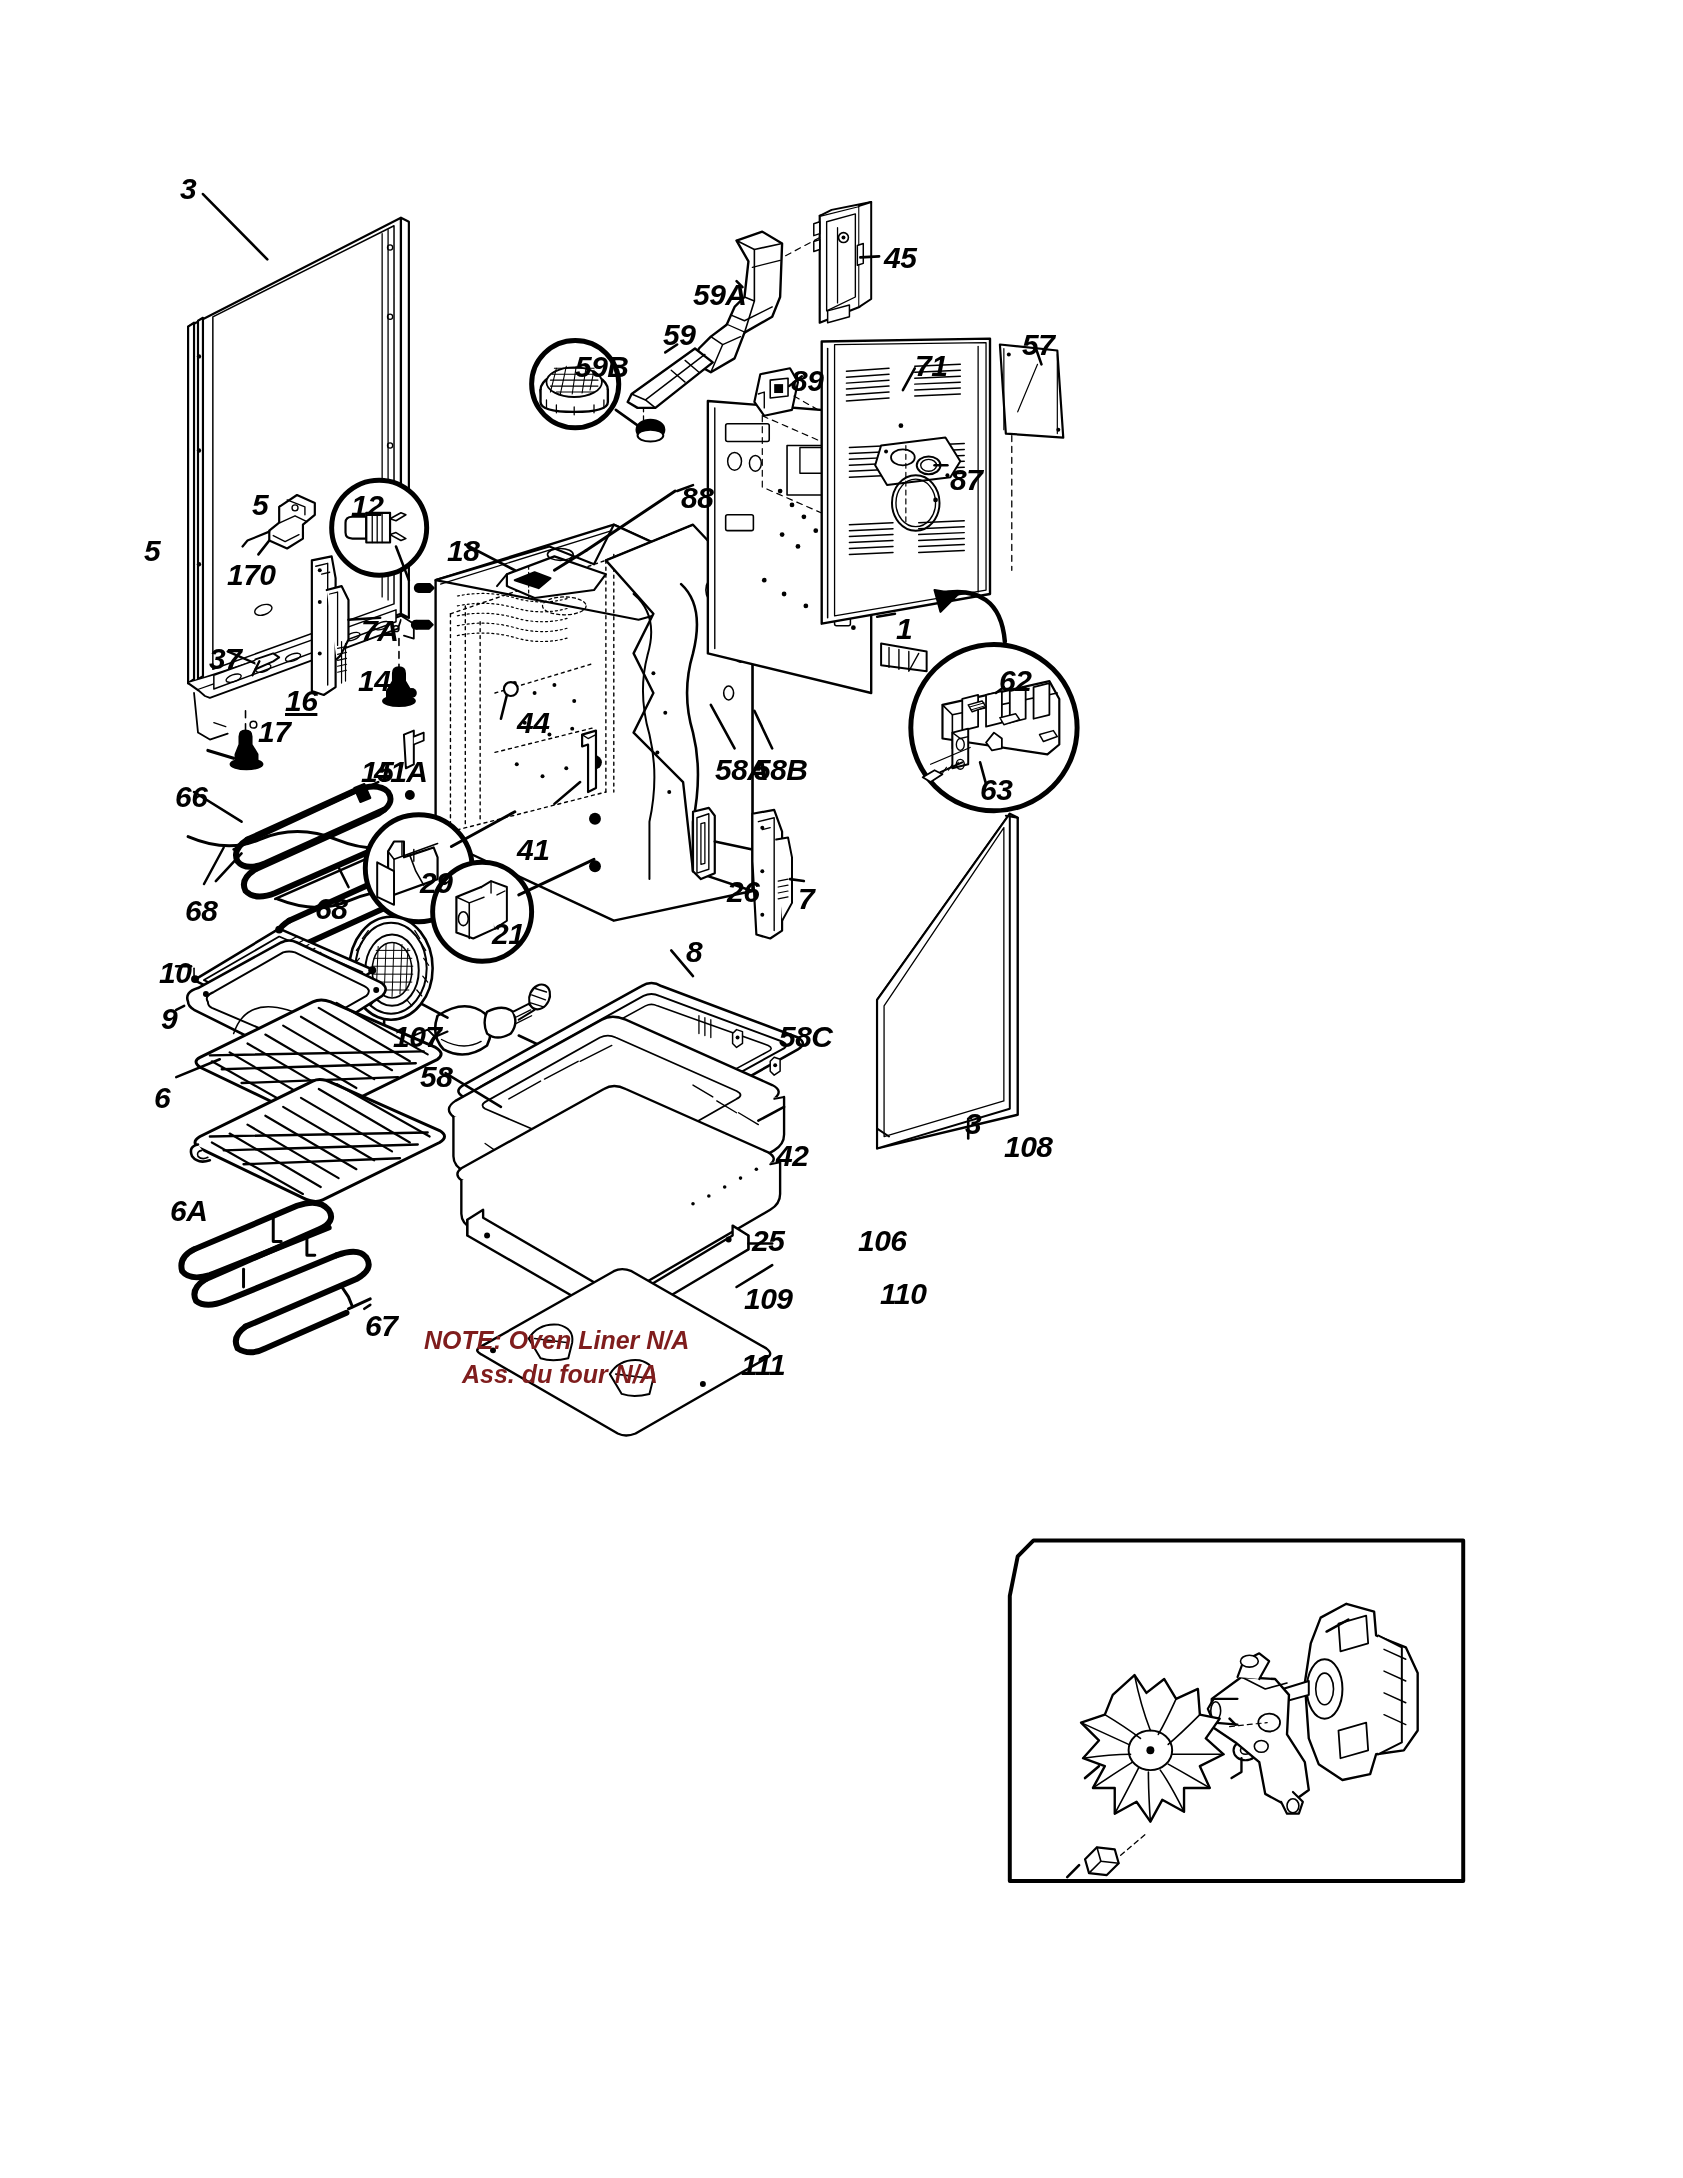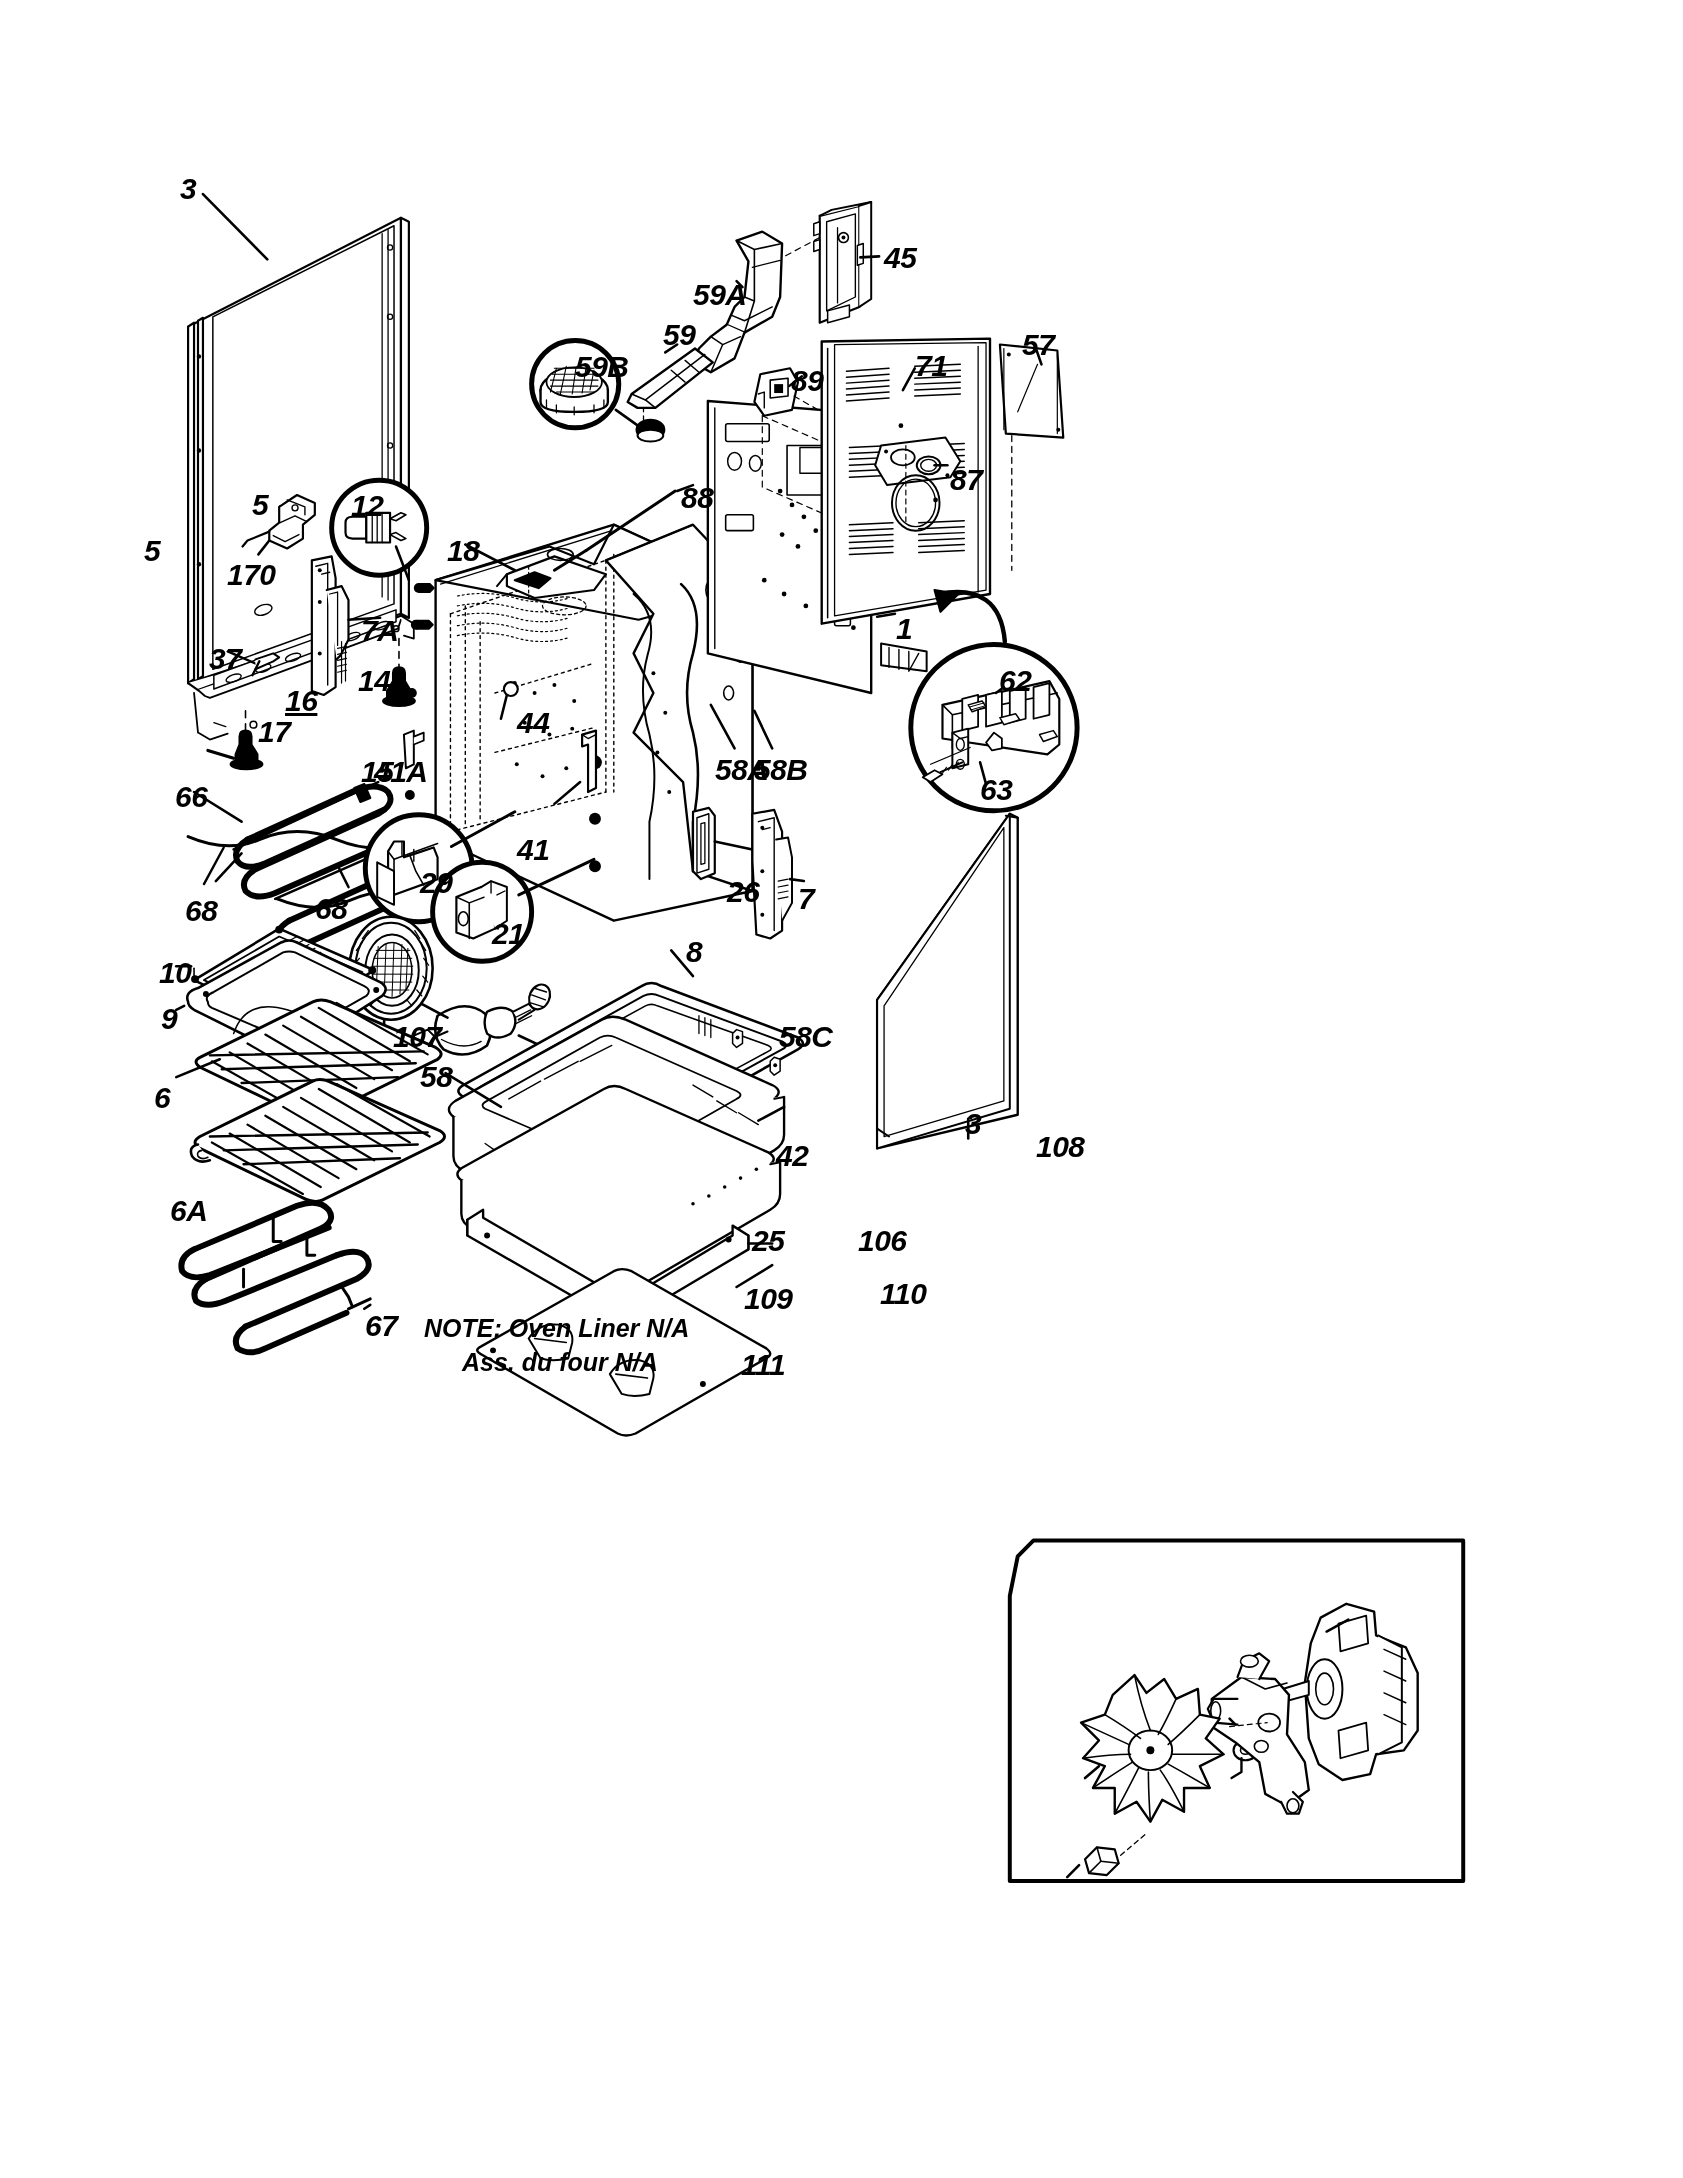--- a/index.html
+++ b/index.html
@@ -5,22 +5,22 @@
   html,body{margin:0;padding:0;background:#fff;}
   body{width:1683px;height:2178px;position:relative;overflow:hidden;
        font-family:"Liberation Sans",sans-serif;}
   #sheet{position:absolute;inset:0;background:#fff;}
   svg#art{position:absolute;left:0;top:0;width:1683px;height:2178px;}
   .lbl{position:absolute;font-weight:bold;font-style:italic;color:#000;
        font-family:"Liberation Sans",sans-serif;white-space:nowrap;
        line-height:1;letter-spacing:-0.5px;}
   .lbl.n{font-size:30px;}
   .note{position:absolute;font-weight:bold;font-style:italic;font-size:25px;
-        color:#000000;white-space:nowrap;line-height:1.35;
-        font-family:"Liberation Sans",sans-serif;}
+        color:#7f1d1d;white-space:nowrap;line-height:1.35;
+        font-family:"Liberation Sans",sans-serif;margin-top:12px;}
   .note div{text-align:left;}
   .note .l2{padding-left:38px;}
 </style>
 </head>
 <body>
 
 <div id="sheet">
 
 <svg id="art" viewBox="0 0 1700 2200">
   <g fill="none" stroke="#000" stroke-width="2.2" stroke-linejoin="round" stroke-linecap="round">
@@ -803,21 +803,21 @@
 <div class="lbl n" style="left:798px;top:884px;">7</div>
 <div class="lbl n" style="left:492px;top:919px;">21</div>
 <div class="lbl n" style="left:686px;top:937px;">8</div>
 <div class="lbl n" style="left:159px;top:958px;">10</div>
 <div class="lbl n" style="left:161px;top:1004px;">9</div>
 <div class="lbl n" style="left:965px;top:1109px;">3</div>
 <div class="lbl n" style="left:393px;top:1022px;">107</div>
 <div class="lbl n" style="left:779px;top:1022px;">58C</div>
 <div class="lbl n" style="left:154px;top:1083px;">6</div>
 <div class="lbl n" style="left:420px;top:1062px;">58</div>
-<div class="lbl n" style="left:1004px;top:1132px;margin-left:32px;">108</div>
+<div class="lbl n" style="left:1004px;top:1132px;">108</div>
 <div class="lbl n" style="left:776px;top:1141px;">42</div>
 <div class="lbl n" style="left:170px;top:1196px;">6A</div>
 <div class="lbl n" style="left:752px;top:1226px;">25</div>
 <div class="lbl n" style="left:858px;top:1226px;">106</div>
 <div class="lbl n" style="left:744px;top:1284px;">109</div>
 <div class="lbl n" style="left:880px;top:1279px;">110</div>
 <div class="lbl n" style="left:365px;top:1311px;">67</div>
 <div class="lbl n" style="left:741px;top:1350px;">111</div>
 
 <div class="note" style="left:424px;top:1312px;">

